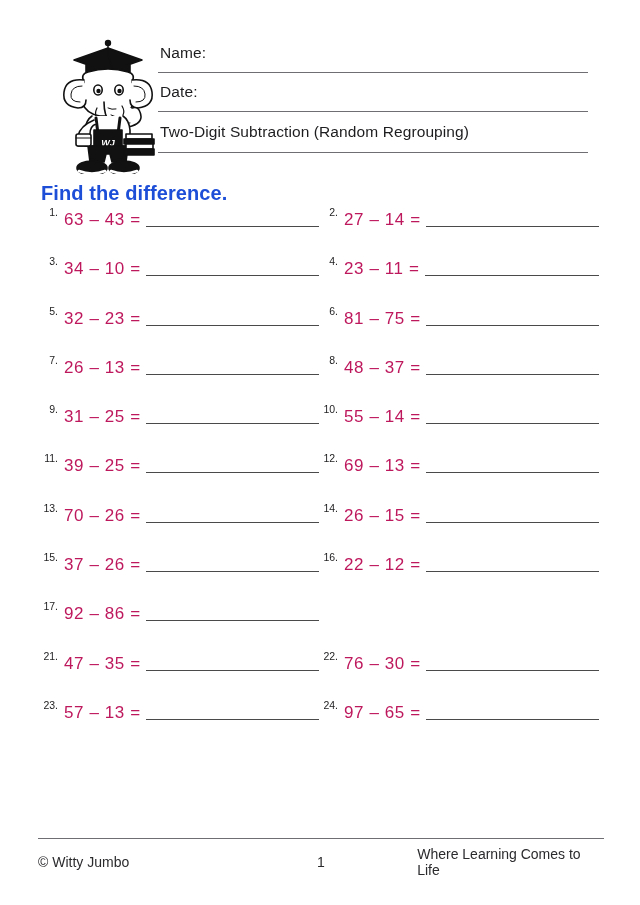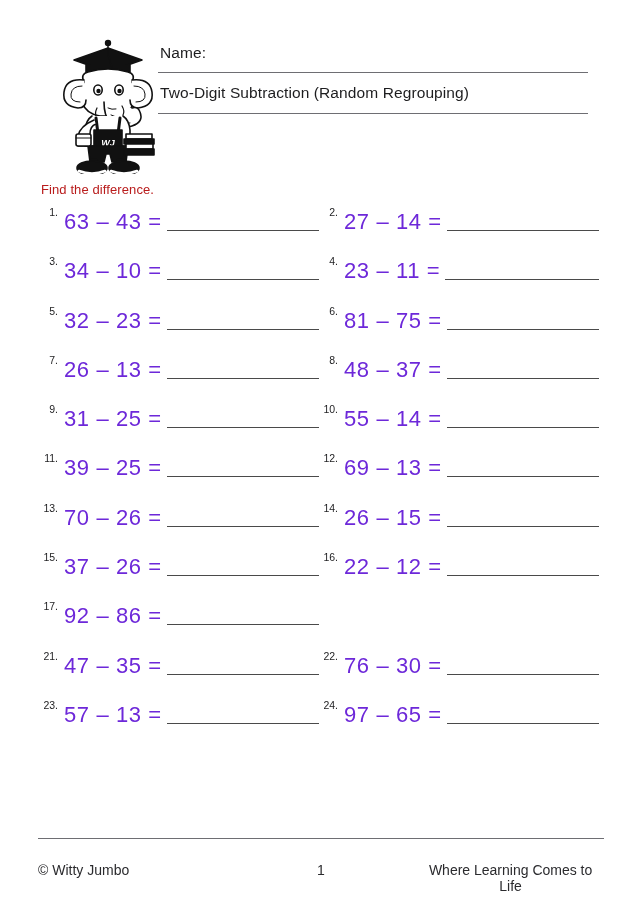--- a/index.html
+++ b/index.html
@@ -57,23 +57,24 @@
   }
   .field-row.title-row .field-label {
     font-size: 15.5px;
   }
 
   
   .instruction {
     position: absolute;
     top: 182px;
     left: 41px;
-    font-size: 13px;
+    font-size: 20px;
     letter-spacing: 0.1px;
-    color: #b91c1c;
+    color: #1d4ed8;
+    font-weight: bold;
   }
 
   
   .problems {
     position: absolute;
     top: 206px;
     left: 41px;
     width: 562px;
   }
   .prow {
@@ -92,25 +93,25 @@
 
   .qnum {
     font-size: 10.5px;
     color: #1d1d1f;
     line-height: 1;
     padding-top: 1px;
     min-width: 17px;
     text-align: right;
   }
   .expr {
-    font-size: 22px;
+    font-size: 17px;
     line-height: 1;
     padding-top: 5px;
     padding-left: 6px;
-    color: #6d28d9;
+    color: #be185d;
     letter-spacing: 0.6px;
   }
   .answer-line {
     flex: 1;
     align-self: flex-end;
     margin-left: 5px;
     margin-bottom: 2px;
     border-bottom: 1.3px solid #4a4a4a;
     height: 20px;
     min-width: 108px;
@@ -124,21 +125,21 @@
     width: 566px;
     border-top: 1.3px solid #6e6e73;
     padding-top: 7px;
     display: flex;
     align-items: center;
     font-size: 14px;
     color: #2b2b2e;
   }
   .footer-left   { width: 33%; text-align: left; }
   .footer-center { width: 34%; text-align: center; }
-  .footer-right  { width: 33%; text-align: center; margin-top: 16px; }
+  .footer-right  { width: 33%; text-align: left; }
 </style>
 </head>
 <body>
 
 <div class="header">
 
   <div class="mascot">
     <svg viewBox="0 0 108 144" width="108" height="144" aria-hidden="true">
       <g fill="none" stroke="#111" stroke-width="1.6" stroke-linejoin="round" stroke-linecap="round">
 
@@ -196,20 +197,23 @@
         <path d="M25 141 Q38 146 51 141" stroke="#fff" stroke-width="2.6" fill="none"></path>
         <path d="M57 141 Q70 146 83 141" stroke="#fff" stroke-width="2.6" fill="none"></path>
       </g>
     </svg>
   </div>
 
   <div class="fields">
     <div class="field-row">
       <span class="field-label">Name:</span>
     </div>
+    <div class="field-row">
+      <span class="field-label">Date:</span>
+    </div>
     <div class="field-row title-row">
       <span class="field-label">Two-Digit Subtraction (Random Regrouping)</span>
     </div>
   </div>
 </div>
 
 <div class="instruction">Find the difference.</div>
 
 <div class="problems">
 

